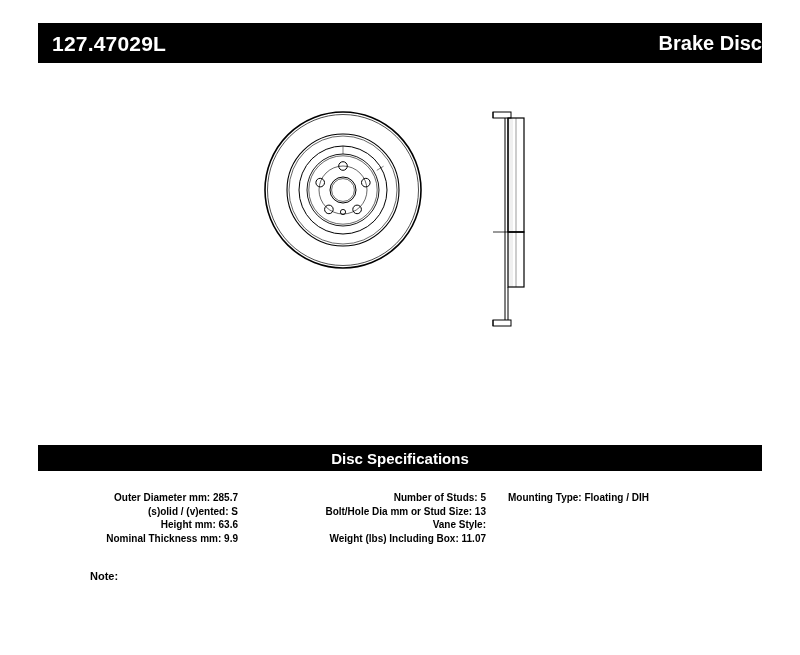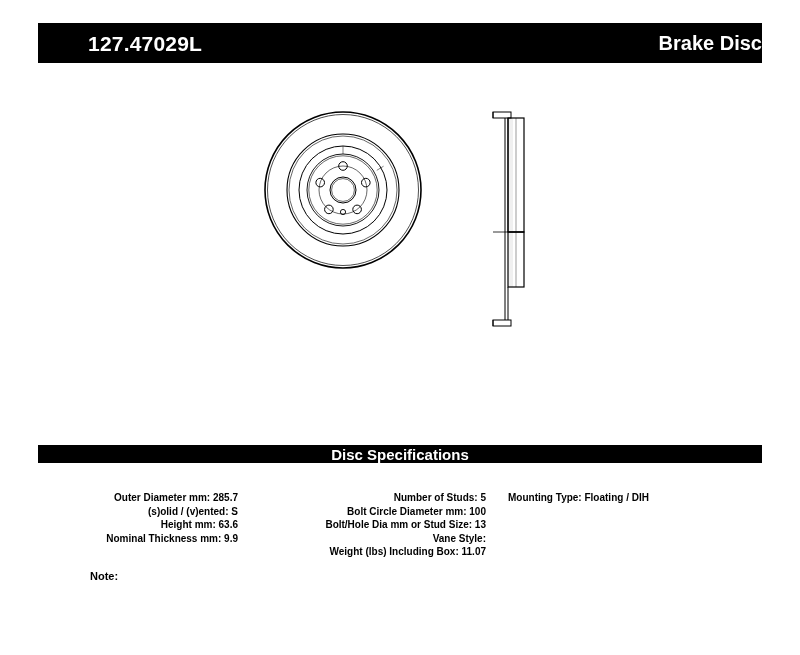--- a/index.html
+++ b/index.html
@@ -29,21 +29,20 @@
     justify-content: space-between;
     box-sizing: border-box;
   }
   .header-partno {
     color: #ffffff;
     font-size: 21px;
     font-weight: bold;
     letter-spacing: 0.2px;
     padding-left: 14px;
     line-height: 1;
-    margin-left: 36px;
   }
   .header-title {
     color: #ffffff;
     font-size: 20px;
     font-weight: bold;
     padding-right: 0;
     line-height: 1;
   }
 
   
@@ -57,21 +56,21 @@
   .drawing svg {
     display: block;
   }
 
   
   .spec-bar {
     position: absolute;
     left: 38px;
     top: 445px;
     width: 724px;
-    height: 18px;
+    height: 26px;
     background: #000000;
     display: flex;
     align-items: center;
     justify-content: center;
     box-sizing: border-box;
   }
   .spec-bar-title {
     color: #ffffff;
     font-size: 15px;
     font-weight: bold;
@@ -202,21 +201,20 @@
 
   <div class="spec-col col-left">
     <span class="spec-line">Outer Diameter mm: 285.7</span>
     <span class="spec-line">(s)olid / (v)ented: S</span>
     <span class="spec-line">Height mm: 63.6</span>
     <span class="spec-line">Nominal Thickness mm: 9.9</span>
   </div>
 
   <div class="spec-col col-mid">
     <span class="spec-line">Number of Studs: 5</span>
-    <span class="spec-line">Bolt Circle Diameter mm: 100</span>
     <span class="spec-line">Bolt/Hole Dia mm or Stud Size: 13</span>
     <span class="spec-line">Vane Style:</span>
     <span class="spec-line">Weight (lbs) Including Box: 11.07</span>
   </div>
 
   <div class="spec-col col-right">
     <span class="spec-line">Mounting Type: Floating / DIH</span>
   </div>
 
 </div>

